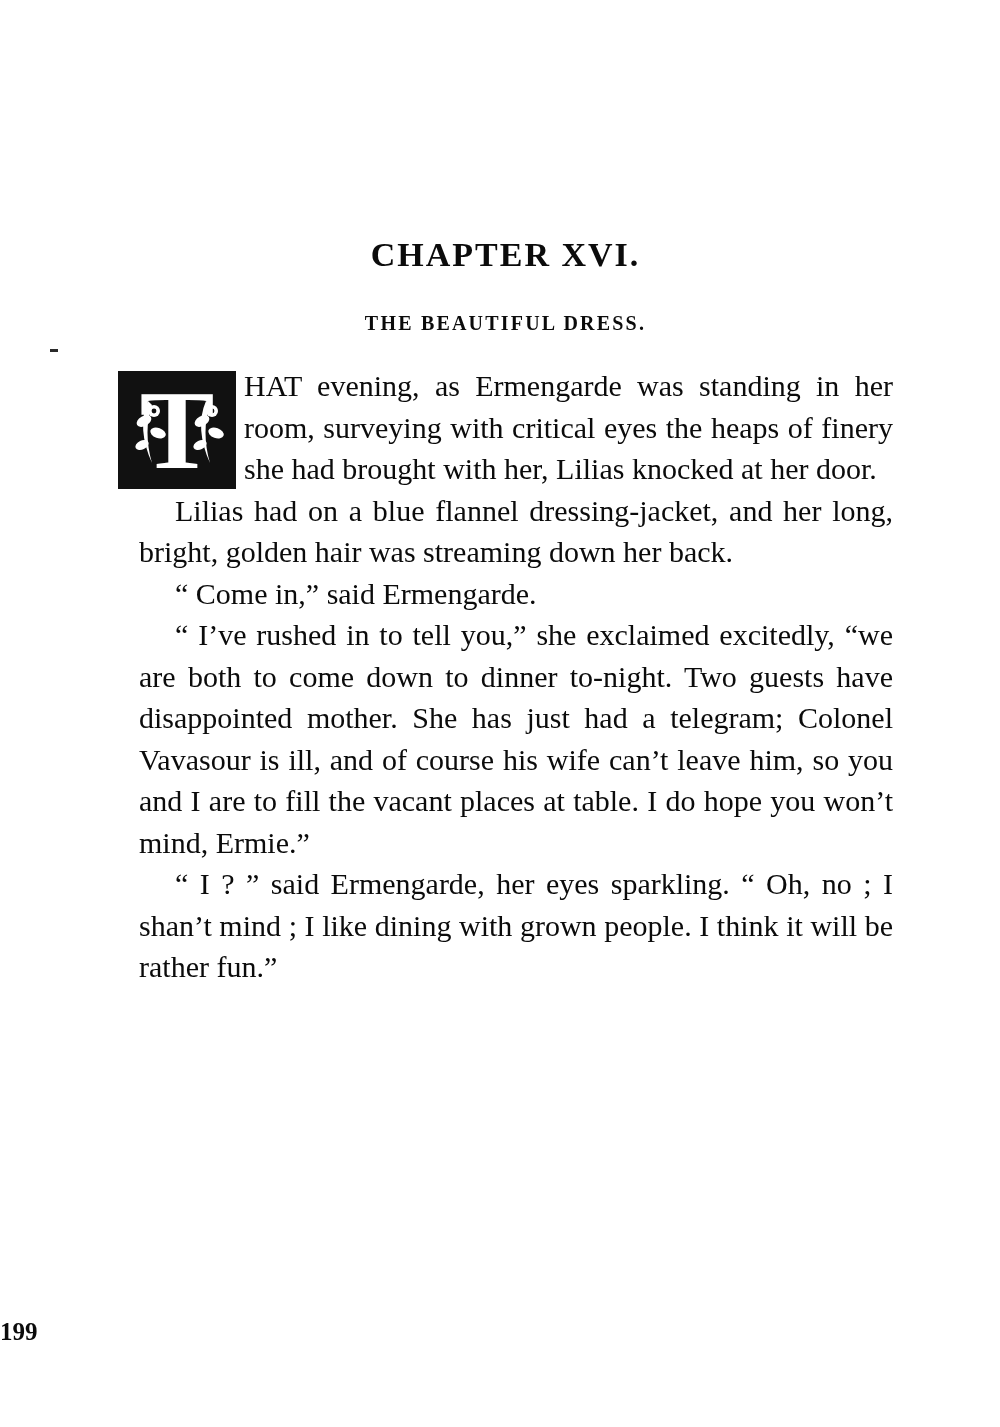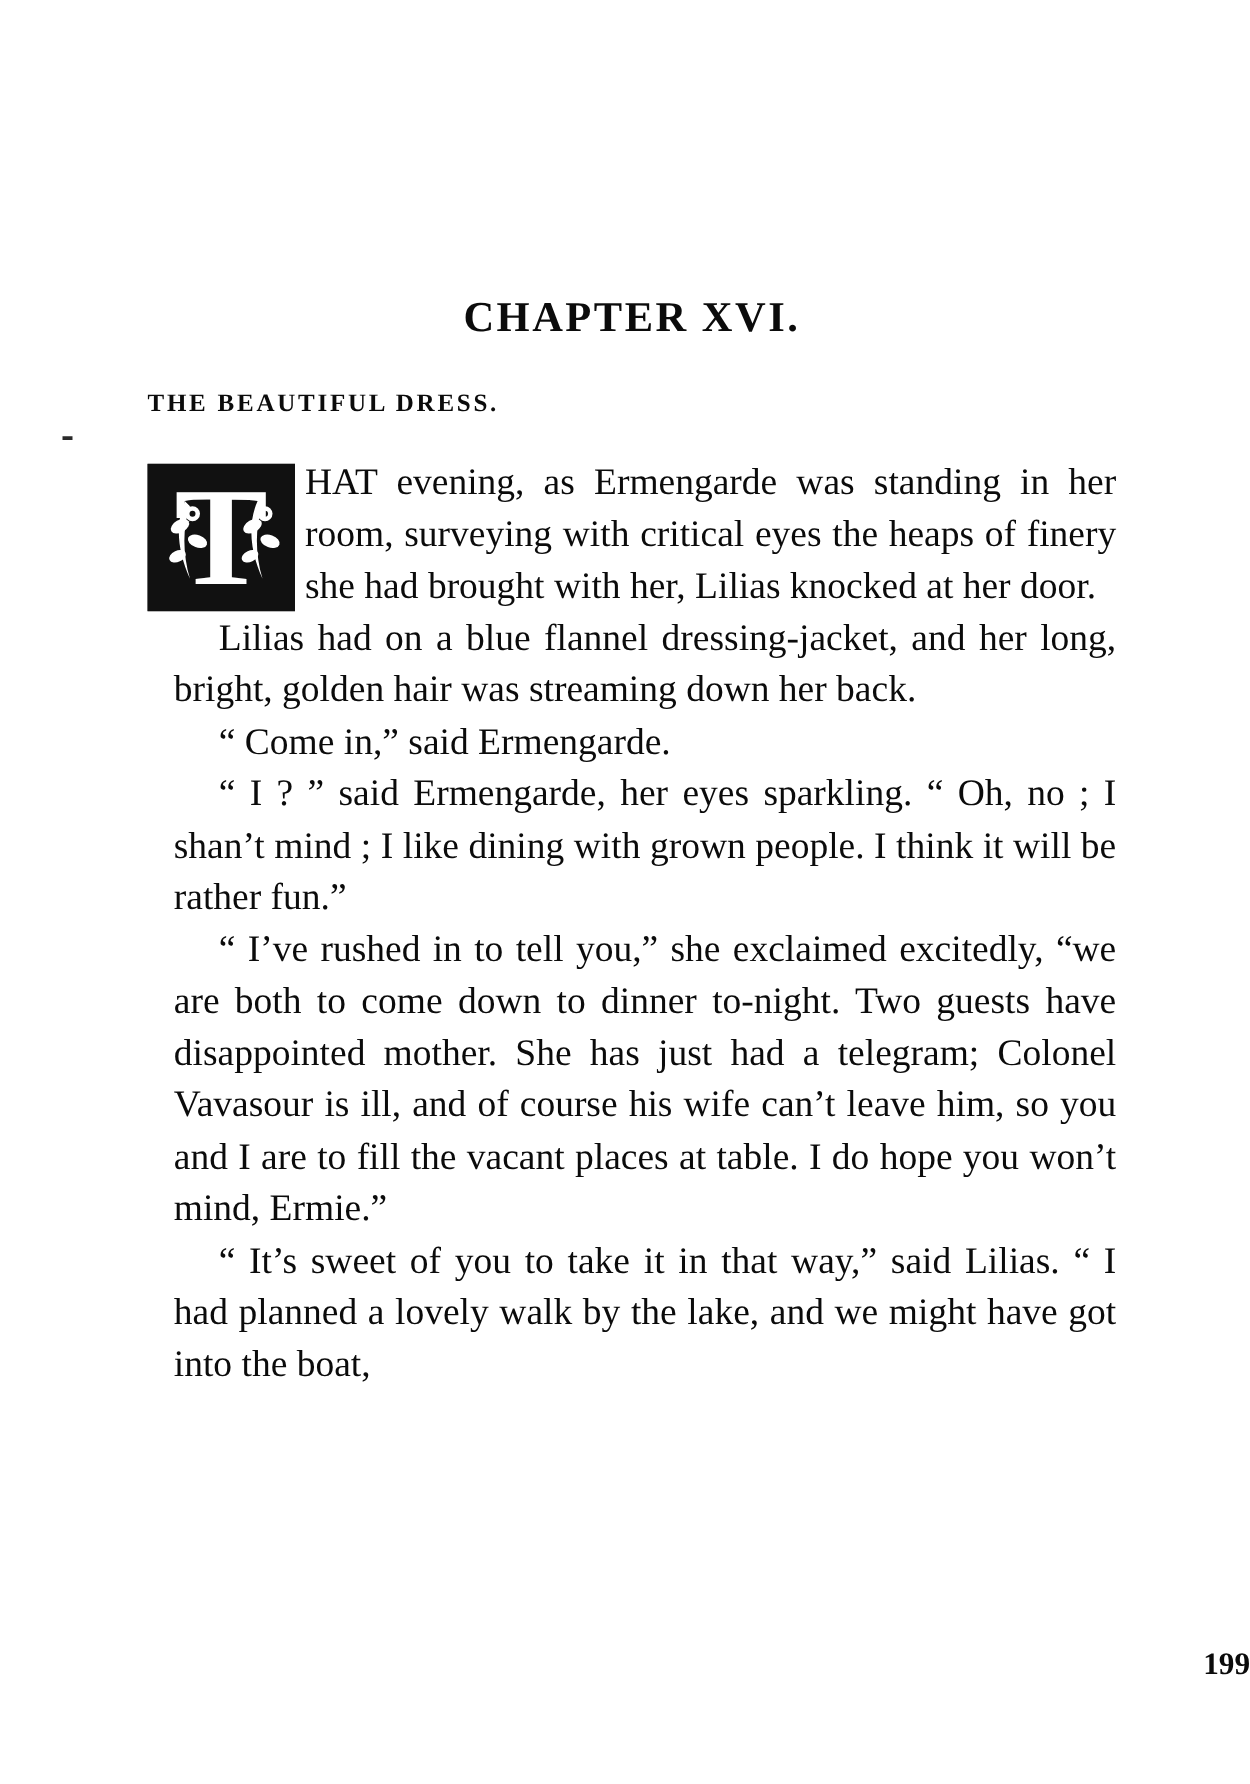--- a/index.html
+++ b/index.html
@@ -34,20 +34,21 @@
   .chapter-title {
     text-align: center;
     font-size: 34px;
     letter-spacing: 2px;
     font-weight: 700;
     margin: 0 0 0 0;
     font-family: "Liberation Serif", serif;
   }
 
   .chapter-subtitle {
+    text-align: center;
     font-size: 20px;
     letter-spacing: 2.2px;
     font-weight: 700;
     margin: 38px 0 0 0;
     font-family: "Liberation Serif", serif;
   }
 
   .body-text {
     margin-top: 30px;
     font-size: 30px;
@@ -96,21 +97,21 @@
     position: absolute;
     left: 0; top: 0;
     width: 118px; height: 118px;
   }
 
   .folio {
     position: absolute;
     left: 0;
     top: 1318px;
     width: 1000px;
-    text-align: right;
+    text-align: left;
     font-size: 25px;
     font-weight: 700;
     font-family: "Liberation Serif", serif;
   }
 
   .tick {
     position: absolute;
     left: 50px;
     top: 349px;
     width: 8px;
@@ -151,21 +152,20 @@
             <circle cx="94" cy="40" r="6"></circle>
             <circle cx="94" cy="40" r="2.4" fill="#111111"></circle>
           </g>
         </svg>
         <div class="letter">T</div>
       </div>
 
       <p class="para first">HAT evening, as Ermengarde was standing in her room, surveying with critical eyes the heaps of finery she had brought with her, Lilias knocked at her door.</p>
       <p class="para">Lilias had on a blue flannel dressing-jacket, and her long, bright, golden hair was streaming down her back.</p>
       <p class="para">“ Come in,” said Ermengarde.</p>
+      <p class="para">“ I’ve rushed in to tell you,” she exclaimed excitedly, “we are both to come down to dinner to-night.   Two guests have disappointed mother. She has just had a telegram; Colonel Vavasour is ill, and of course his wife can’t leave him, so you and I are to fill the vacant places at table. I do hope you won’t mind, Ermie.”</p>
       <p class="para">“ I ? ” said Ermengarde, her eyes sparkling. “ Oh, no ; I shan’t mind ; I like dining with grown people.   I think it will be rather fun.”</p>
-      <p class="para">“ I’ve rushed in to tell you,” she exclaimed excitedly, “we are both to come down to dinner to-night.   Two guests have disappointed mother. She has just had a telegram; Colonel Vavasour is ill, and of course his wife can’t leave him, so you and I are to fill the vacant places at table. I do hope you won’t mind, Ermie.”</p>
-      <p class="para">“ It’s sweet of you to take it in that way,” said Lilias.  “ I had planned a lovely walk by the lake, and we might have got into the boat,</p>
 
     </div>
   </div>
 
   <div class="folio">199</div>
 </div>
 
 </body></html>

